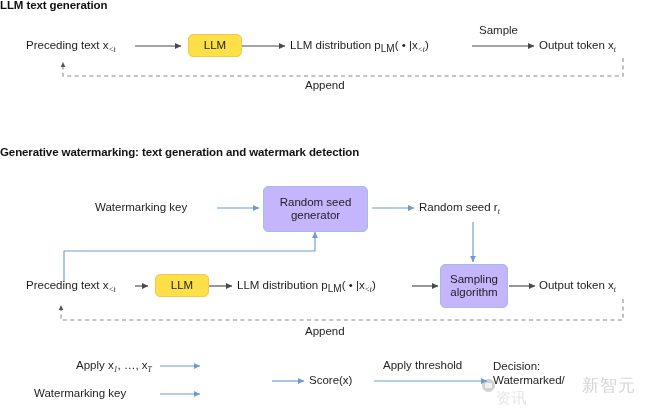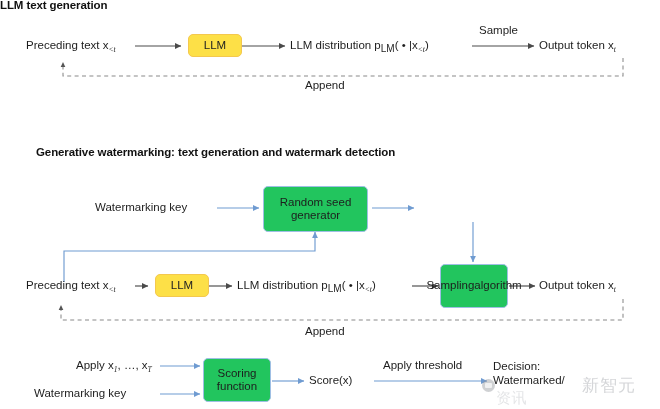--- a/index.html
+++ b/index.html
@@ -48,21 +48,21 @@
     font-size: 11.5px;
     line-height: 13.5px;
     white-space: nowrap;
   }
   .box.llm {
     background: #fde047;
     border: 1px solid #f4c84e;
     color: #222;
   }
   .box.blue {
-    background: #22c55e;
+    background: #c4b5fd;
     border: 1px solid #9fbfe4;
     color: #1d1d1d;
   }
 
   .wm {
     position: absolute;
     pointer-events: none;
     opacity: 0.42;
     display: flex;
     align-items: center;
@@ -190,63 +190,62 @@
   </div>
 
   <div class="lbl" style="left:479px; top:24px;">Sample</div>
 
   <div class="lbl" style="left:539px; top:39px;">
     <span>Output token x</span><sub class="s">t</sub>
   </div>
 
   <div class="lbl" style="left:305px; top:79px;">Append</div>
 
-  <div class="heading" style="left:0px; top:146px;padding-left:36px;">Generative watermarking: text generation and watermark detection</div>
+  <div class="heading" style="left:0px; top:146px;">Generative watermarking: text generation and watermark detection</div>
 
   <div class="lbl" style="left:95px; top:201px;">Watermarking key</div>
 
   <div class="box blue" style="left:263px; top:186px; width:105px; height:46px; flex-direction:column;">
     <span>Random seed</span>
     <span>generator</span>
   </div>
 
+  <div class="lbl" style="left:419px; top:201px;">
+    <span>Random seed r</span><sub class="s">t</sub>
+  </div>
 
   <div class="lbl" style="left:26px; top:279px;">
     <span>Preceding text x</span><sub class="s">&lt;t</sub>
   </div>
 
   <div class="box llm" style="left:155px; top:274px; width:54px; height:23px;">
     <span>LLM</span>
   </div>
 
   <div class="lbl" style="left:237px; top:279px;">
     <span>LLM distribution p</span><sub class="r">LM</sub><span>( • |x</span><sub class="s">&lt;t</sub><span>)</span>
   </div>
 
-  <div class="box blue" style="left:440px; top:264px; width:68px; height:44px; flex-direction:row;">
+  <div class="box blue" style="left:440px; top:264px; width:68px; height:44px; flex-direction:column;">
     <span>Sampling</span>
     <span>algorithm</span>
   </div>
 
   <div class="lbl" style="left:539px; top:279px;">
     <span>Output token x</span><sub class="s">t</sub>
   </div>
 
   <div class="lbl" style="left:305px; top:325px;">Append</div>
 
   <div class="lbl" style="left:76px; top:359px;">
     <span>Apply x</span><sub class="s">1</sub><span>, …, x</span><sub class="s">T</sub>
   </div>
 
   <div class="lbl" style="left:34px; top:387px;">Watermarking key</div>
 
-  <div class="box blue" style="left:203px; top:358px; width:68px; height:44px; flex-direction:column;">
-    <span>Scoring</span>
-    <span>function</span>
-  </div>
 
   <div class="lbl" style="left:309px; top:374px;">Score(x)</div>
 
   <div class="lbl" style="left:383px; top:359px;">Apply threshold</div>
 
   <div class="lbl" style="left:493px; top:359px; line-height:14px;">
     <div>Decision:</div>
     <div>Watermarked/</div>
   </div>
 

